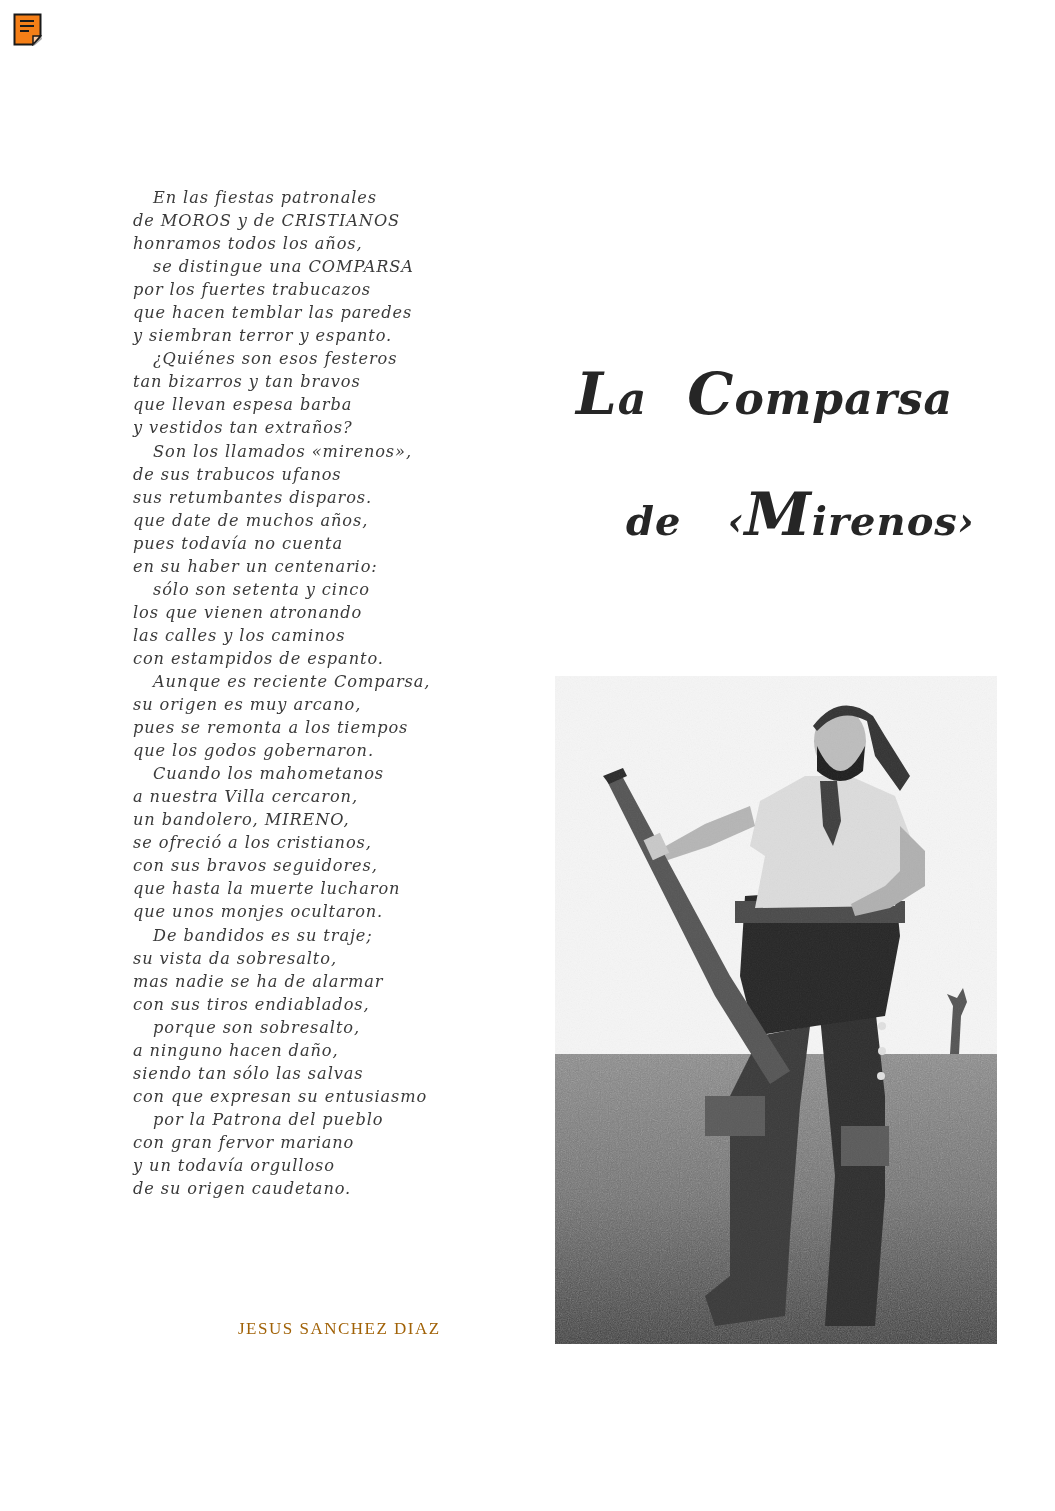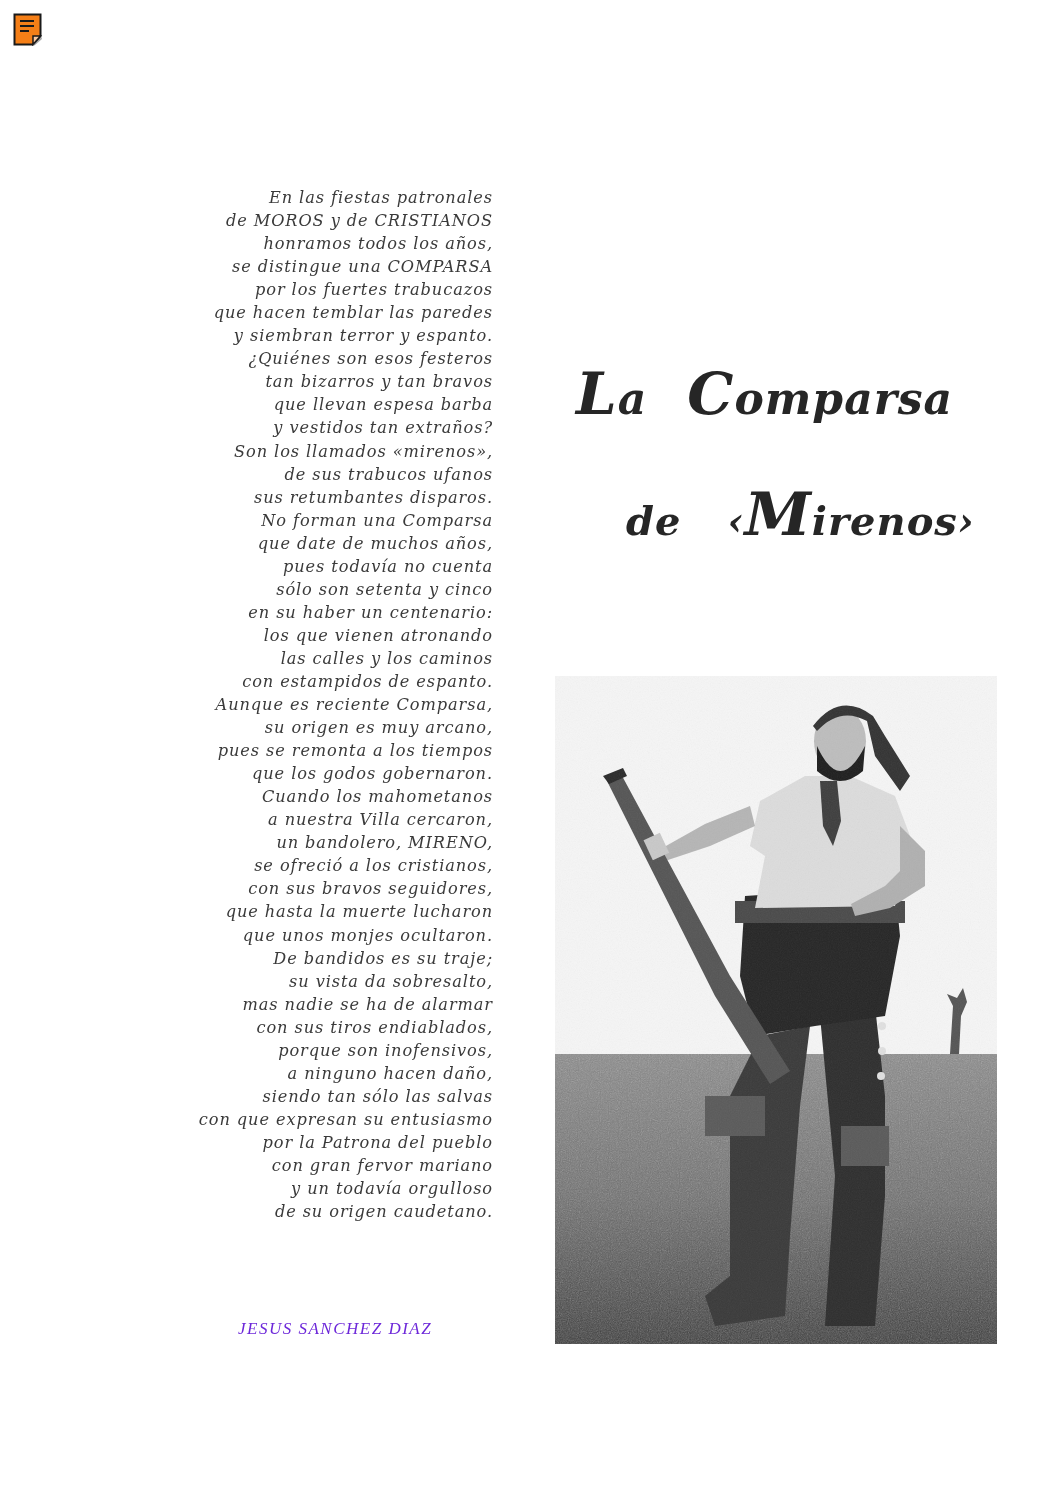--- a/index.html
+++ b/index.html
@@ -8,27 +8,27 @@
 
     .note-icon {
       position: absolute; left: 13px; top: 13px; width: 30px; height: 33px;
     }
 
     .poem {
       position: absolute; left: 133px; top: 186px; width: 360px;
       font-family: "DejaVu Serif", serif; font-style: italic;
       font-size: 16.2px; letter-spacing: 0.9px; color: #3a3a3a;
     }
-    .poem .line { height: 23.05px; line-height: 23.05px; white-space: nowrap; text-align: right; }
+    .poem .line { height: 23.05px; line-height: 23.05px; white-space: nowrap; }
     .poem .line.indent { padding-left: 20px; }
 
     .author {
       position: absolute; left: 238px; top: 1319px;
       font-family: "Liberation Serif", serif; font-size: 17px;
-      letter-spacing: 1.5px; color: #6d28d9; font-style: italic;
+      letter-spacing: 1.5px; color: #a16207;
     }
 
     .title {
       position: absolute; left: 576px; top: 360px; width: 410px;
       font-family: "DejaVu Serif", serif; font-style: italic; font-weight: bold;
       color: #262626;
     }
     .title .row1 { position: absolute; left: 0; top: 0; font-size: 44px; white-space: nowrap; letter-spacing: 1px; }
     .title .row1 .big { font-size: 58px; }
     .title .row1 .sp { display: inline-block; width: 40px; }
@@ -64,44 +64,43 @@
     <div class="line">por los fuertes trabucazos</div>
     <div class="line">que hacen temblar las paredes</div>
     <div class="line">y siembran terror y espanto.</div>
     <div class="line indent">¿Quiénes son esos festeros</div>
     <div class="line">tan bizarros y tan bravos</div>
     <div class="line">que llevan espesa barba</div>
     <div class="line">y vestidos tan extraños?</div>
     <div class="line indent">Son los llamados «mirenos»,</div>
     <div class="line">de sus trabucos ufanos</div>
     <div class="line">sus retumbantes disparos.</div>
-    <div class="line indent">No forman una Comparsa</div>
     <div class="line">que date de muchos años,</div>
     <div class="line">pues todavía no cuenta</div>
+    <div class="line">en su haber un centenario:</div>
     <div class="line indent">sólo son setenta y cinco</div>
-    <div class="line">en su haber un centenario:</div>
     <div class="line">los que vienen atronando</div>
     <div class="line">las calles y los caminos</div>
     <div class="line">con estampidos de espanto.</div>
     <div class="line indent">Aunque es reciente Comparsa,</div>
     <div class="line">su origen es muy arcano,</div>
     <div class="line">pues se remonta a los tiempos</div>
     <div class="line">que los godos gobernaron.</div>
     <div class="line indent">Cuando los mahometanos</div>
     <div class="line">a nuestra Villa cercaron,</div>
     <div class="line">un bandolero, MIRENO,</div>
     <div class="line">se ofreció a los cristianos,</div>
     <div class="line">con sus bravos seguidores,</div>
     <div class="line">que hasta la muerte lucharon</div>
     <div class="line">que unos monjes ocultaron.</div>
     <div class="line indent">De bandidos es su traje;</div>
     <div class="line">su vista da sobresalto,</div>
     <div class="line">mas nadie se ha de alarmar</div>
     <div class="line">con sus tiros endiablados,</div>
-    <div class="line indent">porque son inofensivos,</div>
+    <div class="line indent">porque son sobresalto,</div>
     <div class="line">a ninguno hacen daño,</div>
     <div class="line">siendo tan sólo las salvas</div>
     <div class="line">con que expresan su entusiasmo</div>
     <div class="line indent">por la Patrona del pueblo</div>
     <div class="line">con gran fervor mariano</div>
     <div class="line">y un todavía orgulloso</div>
     <div class="line">de su origen caudetano.</div>
   </div>
 
 <div class="author">JESUS SANCHEZ DIAZ</div>

